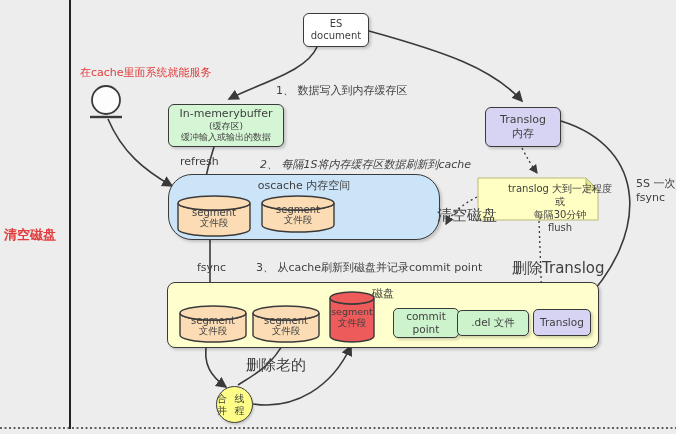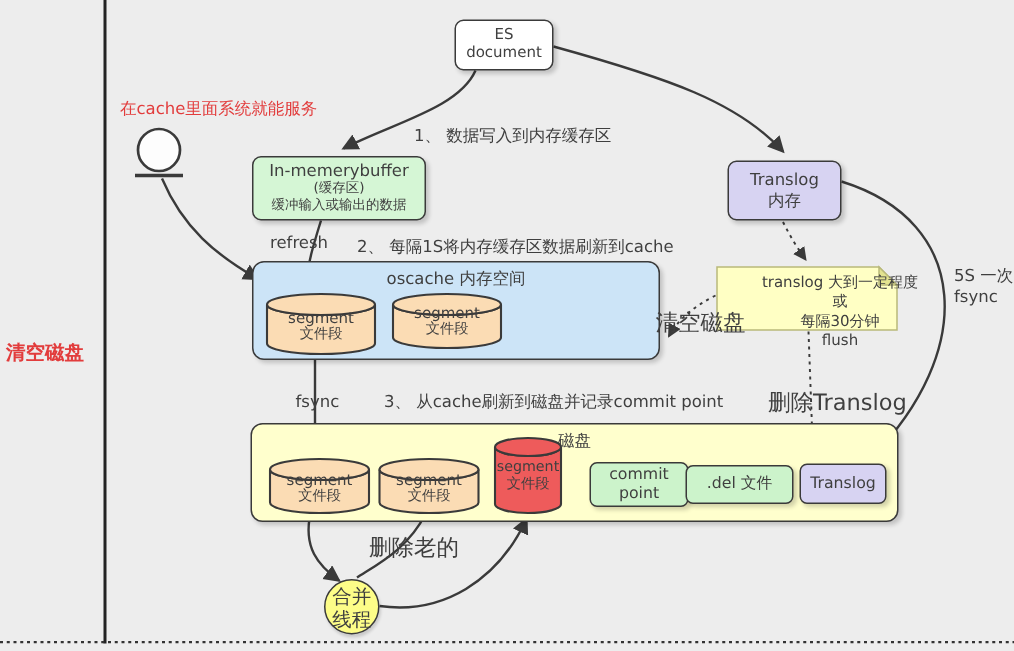--- a/index.html
+++ b/index.html
@@ -16,34 +16,34 @@
     border:1.4px solid var(--line,#3a3a3a); border-radius:6px;
     box-shadow:2px 2px 3px rgba(0,0,0,0.18); line-height:1.25;
   }
   .node-doc  { background:var(--box-fill,#fff); font-size:10px; }
   .node-buffer { background:var(--buffer-fill,#d5f6d5); font-size:11px; }
   .node-buffer .sub { font-size:9px; }
   .container-box {
     position:absolute; border:1.4px solid var(--line,#3a3a3a);
     border-radius:8px; box-shadow:2px 2px 3px rgba(0,0,0,0.18);
   }
-  .oscache-box { background:var(--oscache-fill,#cce4f7); }
+  .oscache-box { background:var(--oscache-fill,#cce4f7);border-radius:24px; }
   .disk-box { background:var(--disk-fill,#ffffcd); }
   .container-title { position:absolute; width:100%; text-align:center; top:3px; font-size:11px; }
   .node-translog { background:var(--translog-fill,#d7d3f2); font-size:11px; }
   .node-green { background:var(--green-fill,#ccf3cb); font-size:10.5px; border-radius:5px; }
   .cyl-label {
     position:absolute; display:flex; flex-direction:column; align-items:center;
     justify-content:center; text-align:center; font-size:10px; line-height:1.15;
   }
   .cyl-label .l2 { font-size:9.5px; }
   .merge-circle {
     position:absolute; border-radius:50%; background:var(--merge-fill,#fdfd88);
-    border:1.5px solid var(--line,#3a3a3a); display:flex; flex-direction:column;
-    align-items:center; justify-content:flex-end; font-size:13px; line-height:1.2;
+    border:1.5px solid var(--line,#3a3a3a); display:flex; flex-direction:row;
+    align-items:center; justify-content:flex-start; font-size:10px; line-height:1.2;
     box-shadow:1px 2px 2px rgba(0,0,0,0.15);
   }
   .lbl { position:absolute; font-size:15px; white-space:nowrap; }
   .lbl-en { font-size:11px; }
   .red-lbl { color:var(--red-text,#e23c3c); }
   .side-title { position:absolute; font-size:13px; font-weight:bold; color:var(--red-text,#e23c3c); }
   .note-text {
     position:absolute; text-align:center; font-size:10px; line-height:1.3;
   }
   .edge { fill:none; stroke:var(--line,#3a3a3a); stroke-width:1.6; }
@@ -203,21 +203,21 @@
 
   <div class="merge-circle" style="left:216px; top:386px; width:37px; height:37px;">
     <span>合并</span>
     <span>线程</span>
   </div>
 
   <div class="side-title" style="left:4px; top:226px;">清空磁盘</div>
   <div class="lbl red-lbl" style="left:80px; top:65px; font-size:11px;">在cache里面系统就能服务</div>
   <div class="lbl lbl-en" style="left:276px; top:83px;">1、 数据写入到内存缓存区</div>
   <div class="lbl lbl-en" style="left:180px; top:155px;">refresh</div>
-  <div class="lbl lbl-en" style="left:238px; top:157px;">2、 每隔1S将内存缓存区数据刷新到cache</div>
+  <div class="lbl lbl-en" style="left:260px; top:157px;font-style:italic;">2、 每隔1S将内存缓存区数据刷新到cache</div>
   <div class="lbl" style="left:437px; top:206px;">清空磁盘</div>
   <div class="lbl lbl-en" style="left:636px; top:176px;">
     <div>5S 一次</div>
     <div>fsync</div>
   </div>
   <div class="lbl lbl-en" style="left:197px; top:261px;">fsync</div>
   <div class="lbl lbl-en" style="left:256px; top:260px;">3、 从cache刷新到磁盘并记录commit point</div>
   <div class="lbl" style="left:512px; top:259px;">删除Translog</div>
   <div class="lbl" style="left:246px; top:356px;">删除老的</div>
 

